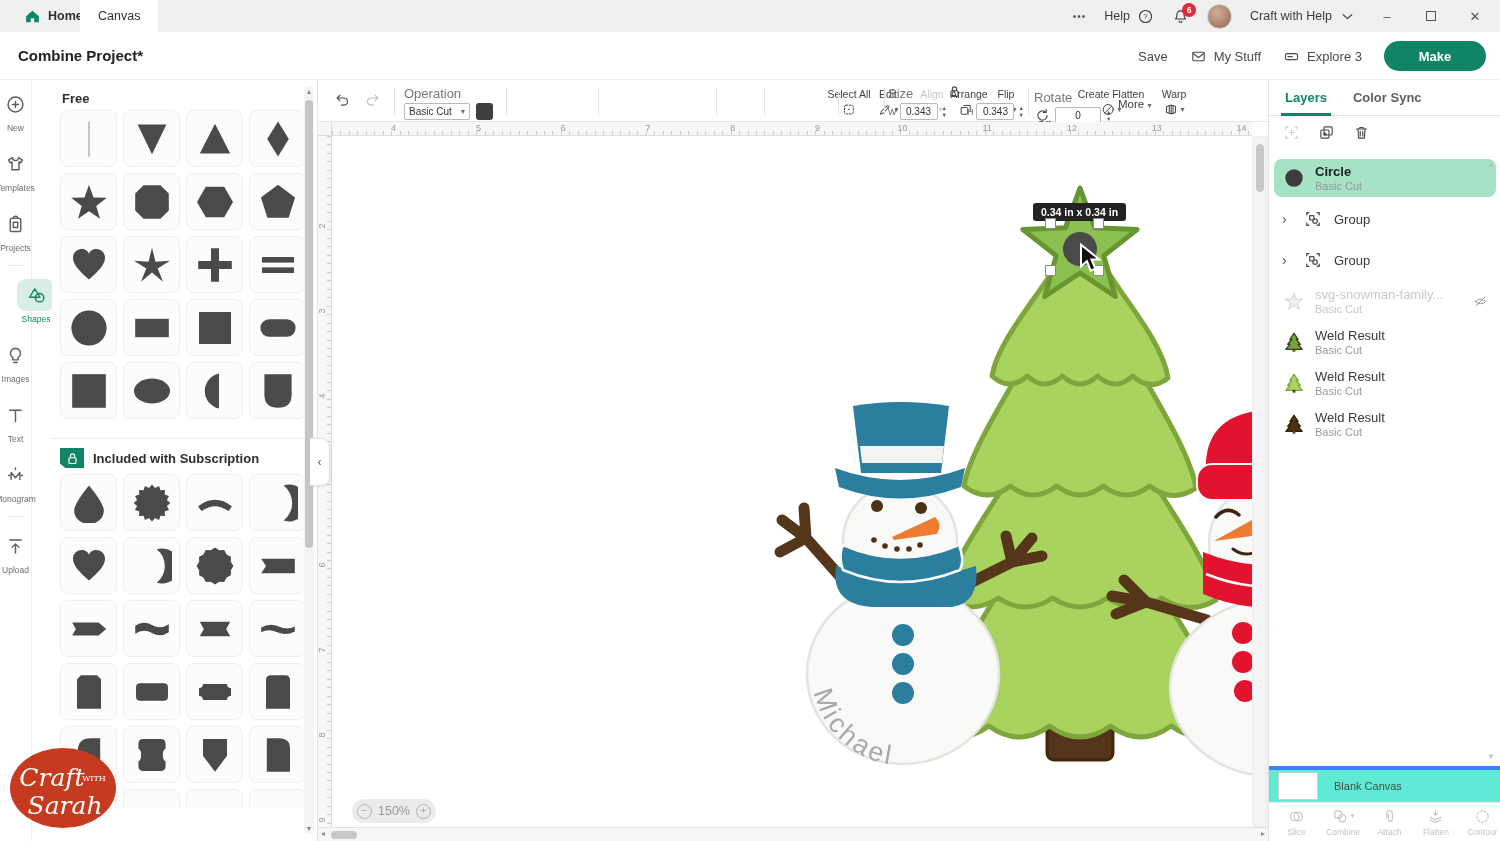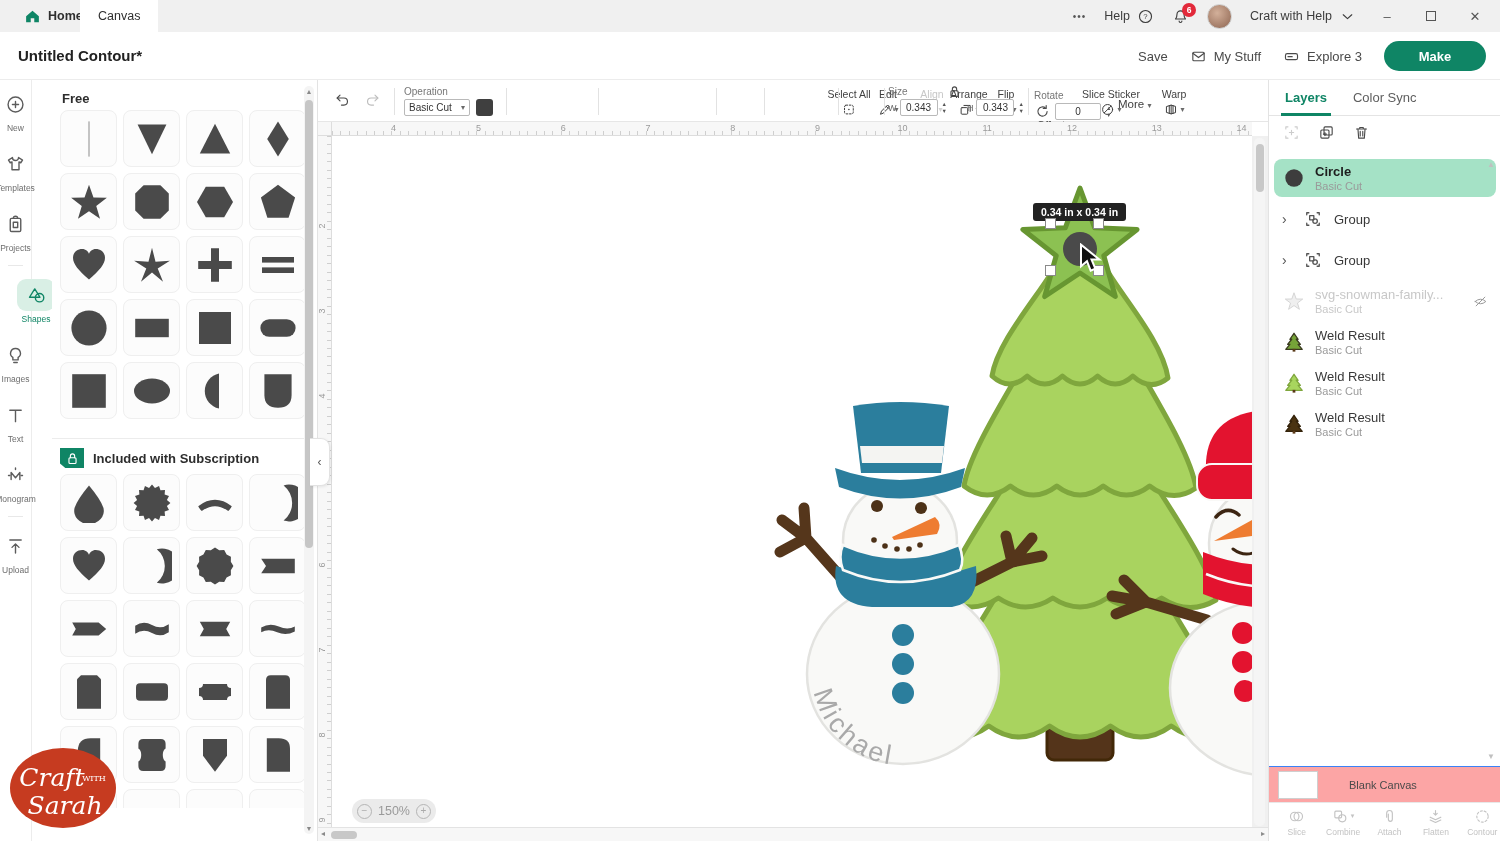--- a/index.html
+++ b/index.html
@@ -47,21 +47,21 @@
   .tile { width:57px; height:57px; background:#fcfcfc; border:1px solid #efefef; border-radius:8px; display:flex; align-items:center; justify-content:center; }
   .tile svg { width:40px; height:40px; }
   #more-shapes { position:absolute; left:0; top:728px; width:254px; height:33px; background:#fff; display:flex; align-items:center; justify-content:center; gap:8px; color:#0f8565; font-size:13px; font-weight:bold; }
   #sp-scroll { position:absolute; right:3px; top:6px; width:10px; height:748px; background:#f4f4f4; border-radius:5px; }
   #sp-thumb { position:absolute; left:1px; top:14px; width:8px; height:448px; background:#c6c6c6; border-radius:4px; }
   .scroll-arrow { position:absolute; left:0; width:10px; text-align:center; font-size:7px; color:#8a8a8a; }
 
   
   #toolbar { position:absolute; left:318px; top:80px; width:950px; height:42px; background:#fff; border-bottom:1px solid #e6e6e6; }
   .tb-sep { position:absolute; top:8px; width:1px; height:27px; background:#e2e2e2; }
-  .tb-label { font-size:10px; color:#767676; white-space:nowrap; }
+  .tb-label { font-size:13px; color:#767676; white-space:nowrap; }
   .tbtn { position:absolute; top:8px; transform:translateX(-50%); text-align:center; color:#3f3f3f; }
   .tbtn .bl { font-size:10.5px; color:#3f3f3f; white-space:nowrap; }
   .tbtn .irow { display:flex; align-items:center; justify-content:center; gap:2px; margin-top:2px; }
   .tbtn.disabled, .tbtn.disabled .bl { color:#c7c7c7; }
   .caret { font-size:8px; color:#6a6a6a; }
   .tbtn.disabled .caret { color:#d2d2d2; }
   .tb-input { border:1px solid #b9b9b9; border-radius:2px; height:17px; font-size:10px; color:#333; text-align:center; background:#fff; display:inline-flex; align-items:center; justify-content:center; }
   .stepper { display:inline-flex; flex-direction:column; font-size:5.5px; color:#555; line-height:1.1; margin-left:1px; }
   #op-group { position:absolute; left:86px; top:6px; }
   #op-row { display:flex; align-items:center; gap:6px; margin-top:2px; }
@@ -96,37 +96,37 @@
   .handle { position:absolute; width:11px; height:11px; background:#fff; border:1.5px solid #8a8a8a; }
   #cursor { position:absolute; left:760px; top:121px; }
   #zoom-pill { position:absolute; left:34px; top:677px; width:84px; height:24px; background:#ebebeb; border-radius:12px; display:flex; align-items:center; justify-content:center; gap:6px; color:#9a9a9a; }
   #zoom-val { font-size:12.5px; }
   .zoom-circ { width:15px; height:15px; border:1.2px solid #b5b5b5; border-radius:50%; display:flex; align-items:center; justify-content:center; font-size:10px; line-height:1; color:#aaa; }
   #collapse-tab { position:absolute; left:310px; top:438px; width:20px; height:48px; background:#fff; border:1px solid #e2e2e2; border-left:none; border-radius:0 9px 9px 0; box-shadow:1px 1px 3px rgba(0,0,0,.08); display:flex; align-items:center; justify-content:center; color:#555; font-size:12px; z-index:20; }
 
   
   #rightpanel { position:absolute; left:1268px; top:80px; width:232px; height:761px; background:#fff; border-left:1px solid #e3e3e3; }
   #lp-tabs { position:absolute; left:0; top:0; width:232px; height:36px; border-bottom:1px solid #e4e4e4; display:flex; align-items:center; gap:26px; padding-left:16px; font-size:13px; }
-  .lp-tab { color:#5e5e5e; height:36px; display:flex; align-items:center; position:relative; }
+  .lp-tab { color:#5e5e5e; height:36px; display:flex; align-items:center; position:relative;font-weight:bold; }
   .lp-tab.active { color:#0f8565; font-weight:bold; }
   .lp-tab.active::after { content:""; position:absolute; left:-4px; right:-4px; bottom:0; height:3px; background:#0f8565; }
   #lp-icons { position:absolute; left:14px; top:44px; display:flex; gap:18px; align-items:center; }
   #layer-list { position:absolute; left:0; top:76px; width:232px; }
   .layer-row { display:flex; align-items:center; gap:9px; padding:5px 8px; margin:3px 5px; border-radius:8px; min-height:38px; }
   .layer-row.selected { background:#a5e2c6; }
   .lr-name { font-size:13px; color:#383838; }
   .layer-row.selected .lr-name { font-weight:bold; color:#1e1e1e; }
   .lr-sub { font-size:11px; color:#9a9a9a; margin-top:1px; }
   .layer-row.hidden-row .lr-name, .layer-row.hidden-row .lr-sub { color:#c8c8c8; }
   .lr-chev { color:#555; font-size:14px; width:10px; }
   .lr-thumb { width:24px; height:24px; flex:0 0 24px; display:flex; align-items:center; justify-content:center; }
   .lr-eye { margin-left:auto; color:#9a9a9a; }
   #list-up { position:absolute; right:5px; top:80px; font-size:8px; color:#c0c0c0; }
   #list-down { position:absolute; right:5px; top:672px; font-size:8px; color:#c0c0c0; }
-  #blank-row { position:absolute; left:0; top:686px; width:232px; height:36px; border-top:1px solid #3b82f6; background:#fca5a5; display:flex; align-items:center; gap:31px; padding-left:9px; }
+  #blank-row { position:absolute; left:0; top:686px; width:232px; height:36px; border-top:4px solid #3b82f6; background:#5eead4; display:flex; align-items:center; gap:16px; padding-left:9px; }
   #blank-swatch { width:40px; height:28px; background:#fff; border:1px solid #cfcfcf; }
   #blank-label { font-size:11px; color:#4a4a4a; }
   #lp-actions { position:absolute; left:0; top:722px; width:232px; height:39px; background:#fff; border-top:1px solid #e8e8e8; display:flex; }
   .act { flex:1; display:flex; flex-direction:column; align-items:center; justify-content:center; gap:2px; color:#c3c3c3;padding-left:9px; }
   .act .alabel { font-size:8.5px; }
 
   
   #cws-logo { position:absolute; left:8px; top:746px; z-index:50; }
 
   svg.ic { display:block; }
@@ -173,21 +173,21 @@
           </svg>
         </span>
     </span>
     <span class="winbtn">–</span>
     <span class="winbtn"><span id="maxbox"></span></span>
     <span class="winbtn">✕</span>
   </div>
 </div>
 
 <div id="header">
-  <div id="project-title">Untitled Contour*</div>
+  <div id="project-title">Combine Project*</div>
   <div id="header-right">
     <span>Save</span>
     <span class="hbtn">
       <span>
           <svg class="ic" width="17" height="17" viewBox="0 0 24 24" fill="none" stroke="currentColor" stroke-width="1.6" stroke-linecap="round" stroke-linejoin="round">
             <rect x="4" y="6" width="16" height="12" rx="1.5"></rect>
             <path d="M4 7.5 12 13.5 20 7.5"></path>
           </svg>
         </span>
       <span>My Stuff</span>
@@ -609,21 +609,21 @@
           <span>
             <svg class="ic" width="15" height="15" viewBox="0 0 24 24" fill="none" stroke="currentColor" stroke-width="1.6" stroke-linecap="round" stroke-linejoin="round">
               <circle cx="12" cy="12" r="8.5" stroke-dasharray="2.5 3"></circle>
               <circle cx="12" cy="12" r="3.5"></circle>
             </svg>
           </span>
           <span class="caret">▾</span>
         </div>
       </div>
       <div class="tbtn" style="left: 793px;">
-        <div class="bl">Slice Sticker</div>
+        <div class="bl">Create Flatten</div>
     <div class="irow">
           <span>
             <svg class="ic" width="15" height="15" viewBox="0 0 24 24" fill="none" stroke="currentColor" stroke-width="1.6" stroke-linecap="round" stroke-linejoin="round">
               <circle cx="12" cy="12" r="8"></circle>
               <path d="M6.5 17.5 L17.5 6.5"></path>
             </svg>
           </span>
           <span class="caret">▾</span>
         </div>
       </div>

